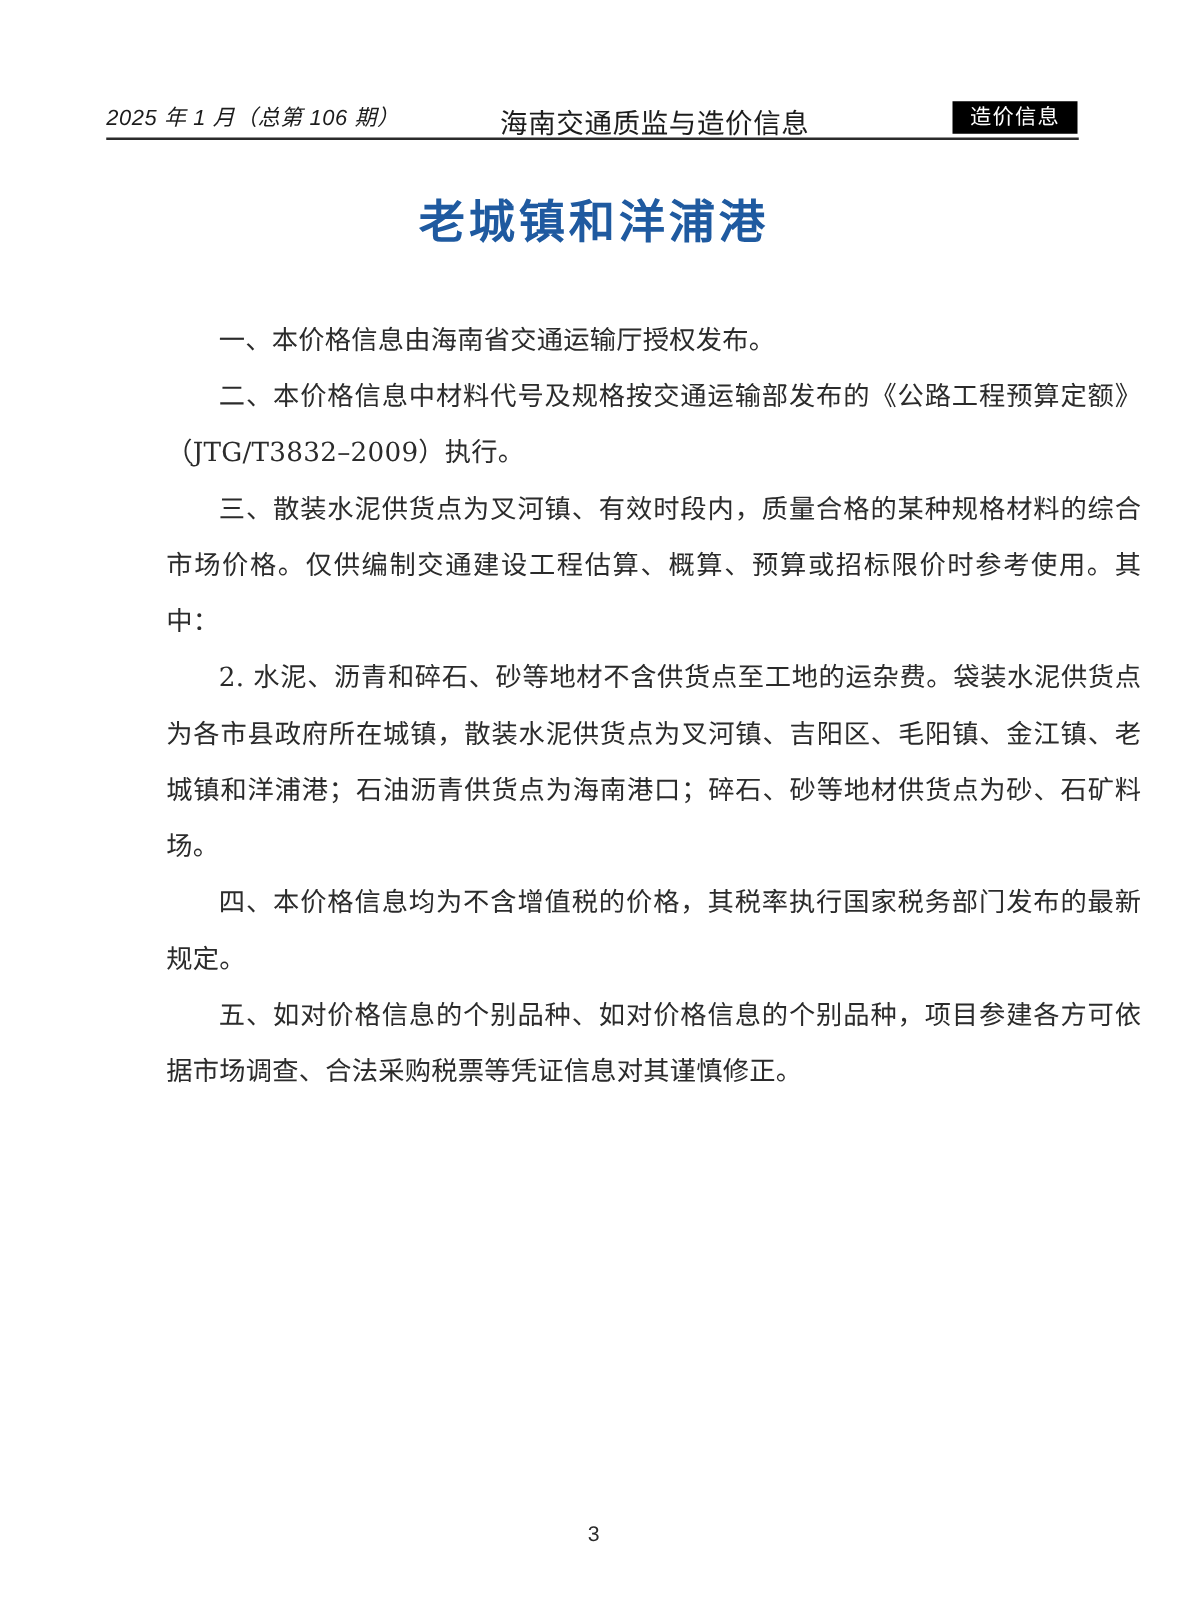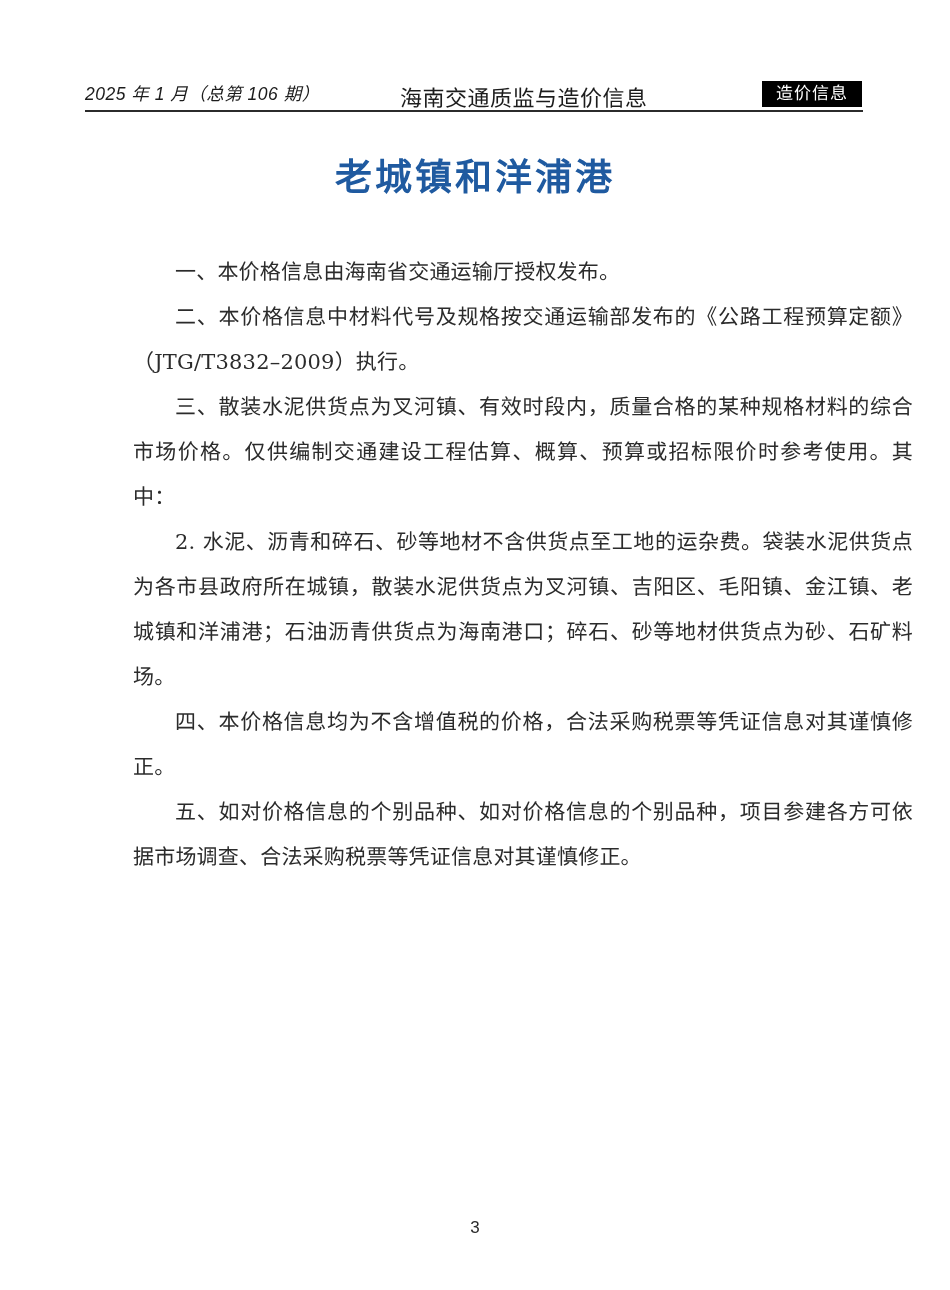--- a/index.html
+++ b/index.html
@@ -134,19 +134,19 @@
   </div>
   <div class="hdr-rule"></div>
 
   <div class="doc-title">老城镇和洋浦港</div>
 
   <div class="body-block">
     <p class="para">一、本价格信息由海南省交通运输厅授权发布。</p>
     <p class="para">二、本价格信息中材料代号及规格按交通运输部发布的《公路工程预算定额》（JTG/T3832–2009）执行。</p>
     <p class="para">三、散装水泥供货点为叉河镇、有效时段内，质量合格的某种规格材料的综合市场价格。仅供编制交通建设工程估算、概算、预算或招标限价时参考使用。其中：</p>
     <p class="para">2. 水泥、沥青和碎石、砂等地材不含供货点至工地的运杂费。袋装水泥供货点为各市县政府所在城镇，散装水泥供货点为叉河镇、吉阳区、毛阳镇、金江镇、老城镇和洋浦港；石油沥青供货点为海南港口；碎石、砂等地材供货点为砂、石矿料场。</p>
-    <p class="para">四、本价格信息均为不含增值税的价格，合法采购税票等凭证信息对其谨慎修正。</p>
+    <p class="para">四、本价格信息均为不含增值税的价格，其税率执行国家税务部门发布的最新规定。</p>
     <p class="para">五、如对价格信息的个别品种、如对价格信息的个别品种，项目参建各方可依据市场调查、合法采购税票等凭证信息对其谨慎修正。</p>
   </div>
 
   <div class="page-number">3</div>
 
 </div>
 
 </body></html>

